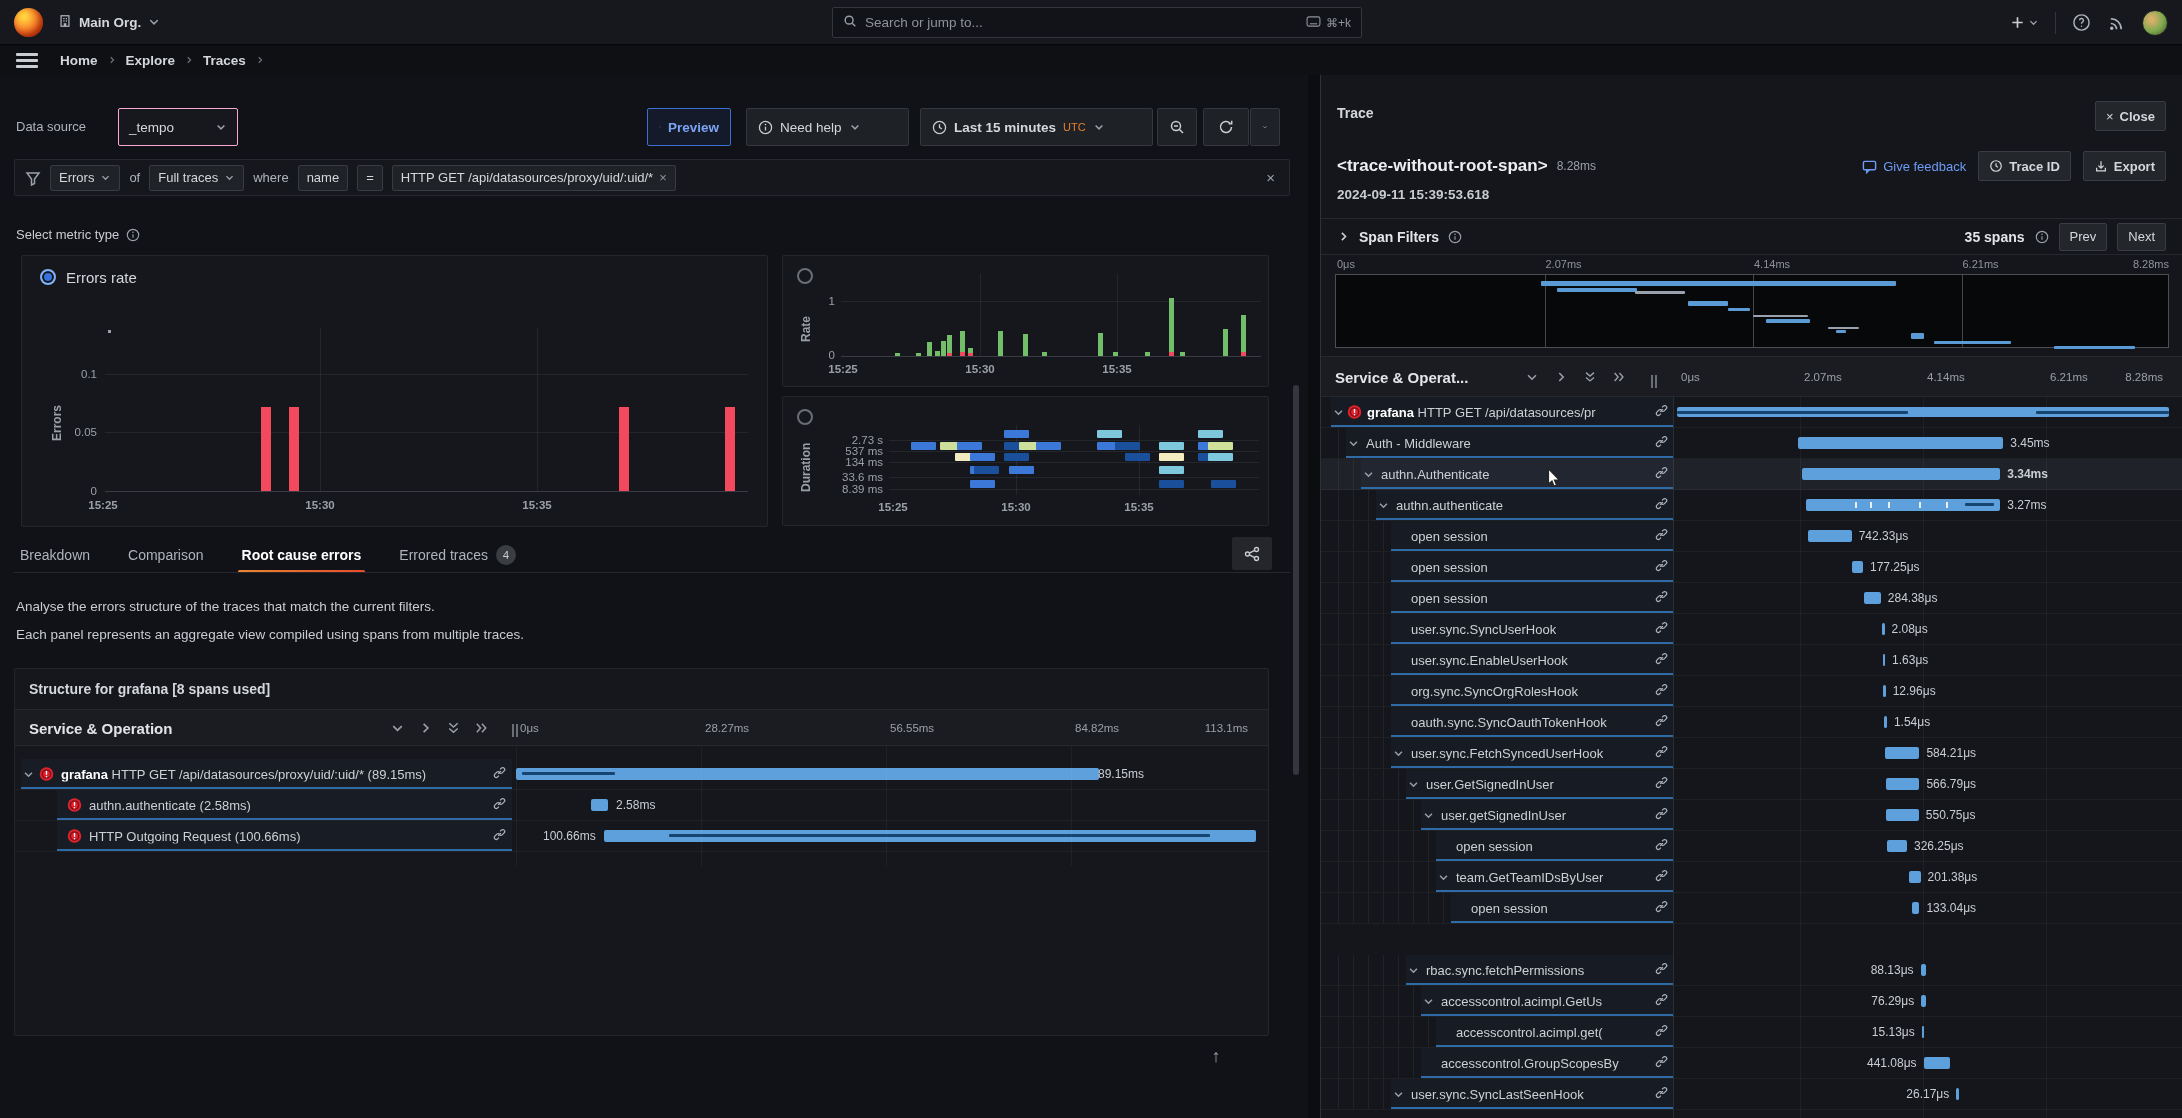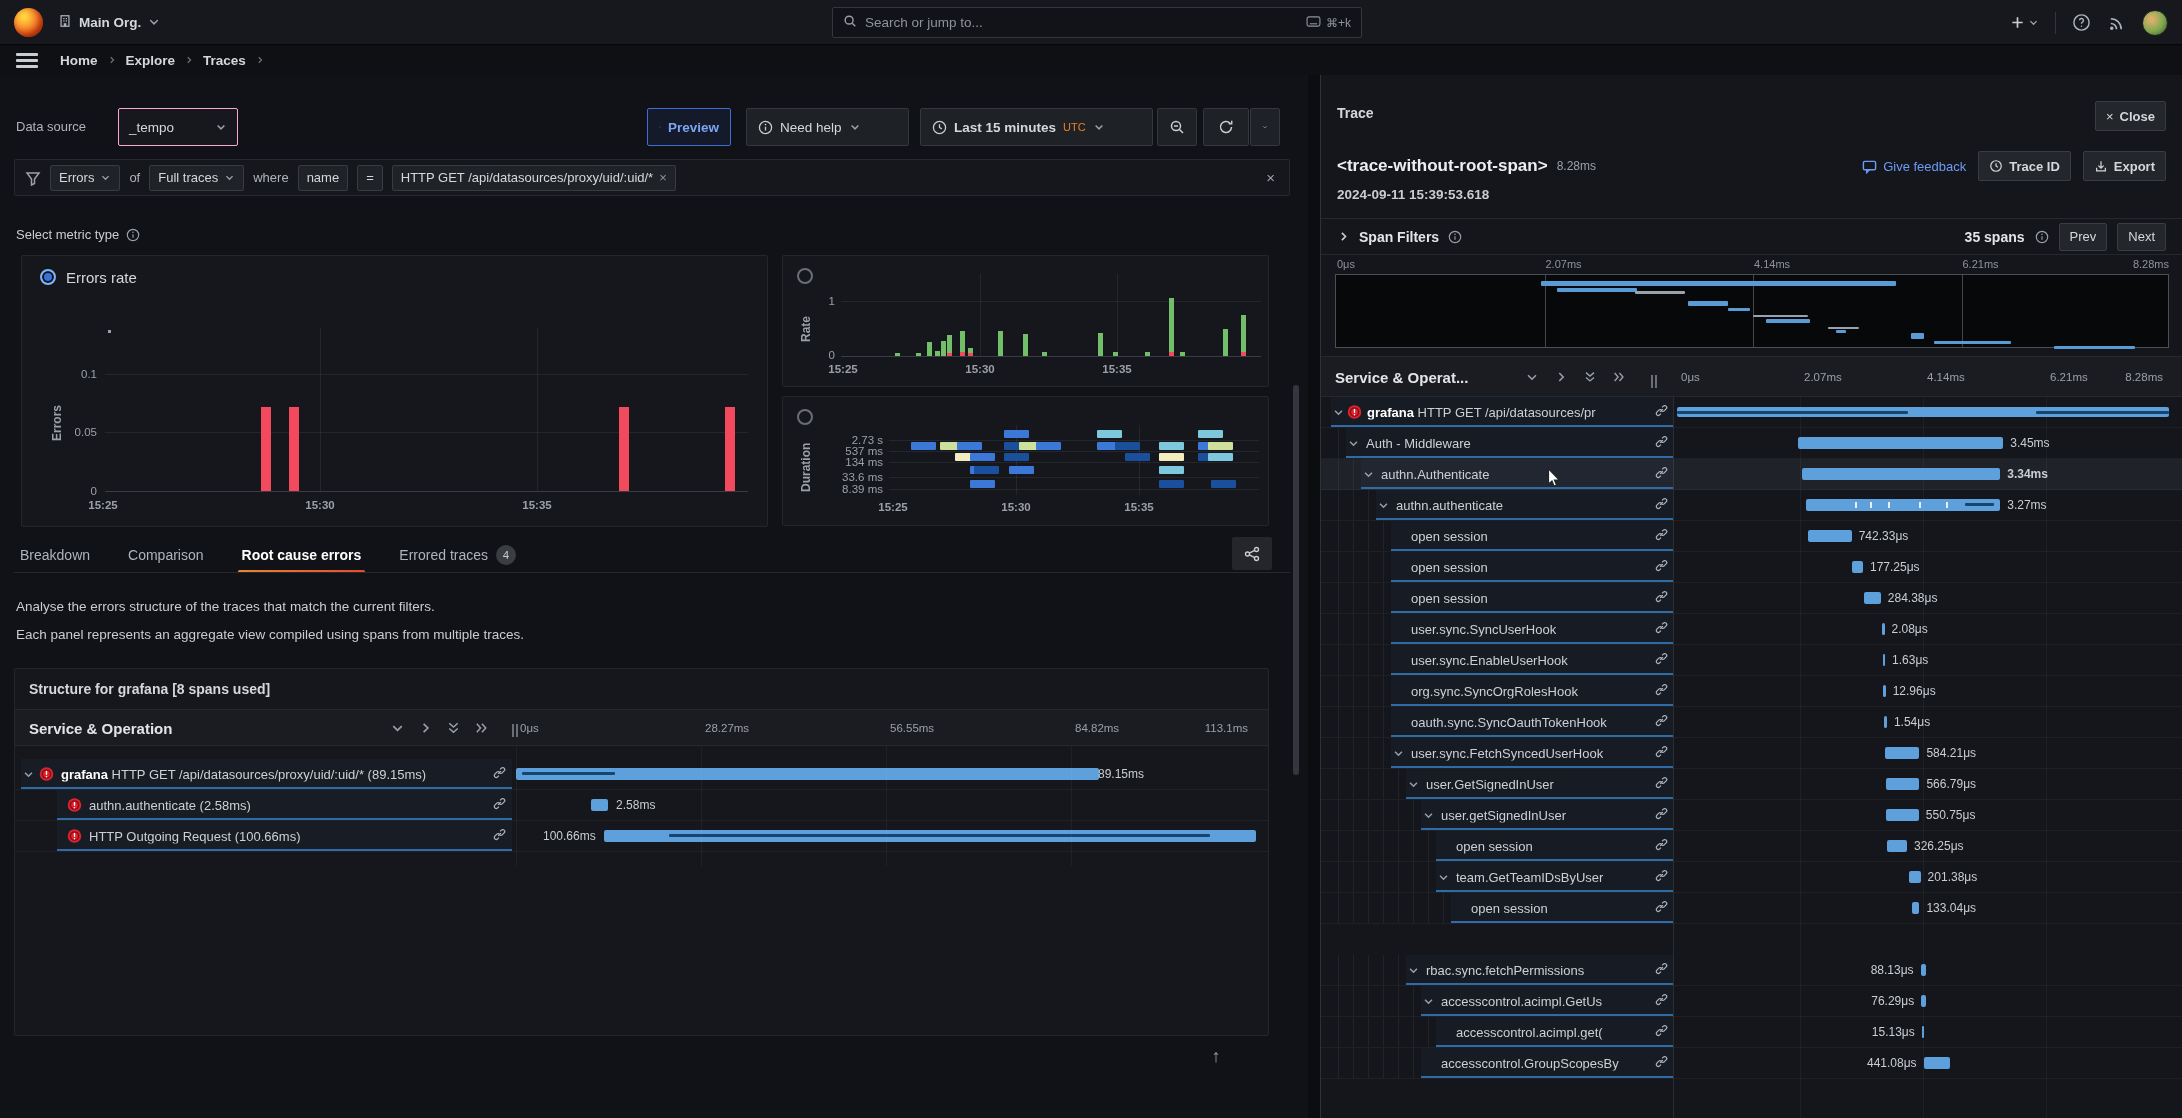--- a/index.html
+++ b/index.html
@@ -1075,20 +1075,38 @@
             <div class="cell" style="left: 100px; width: 252px;"></div>
             <div class="span-name" style="left: 120px; max-width: 210px;">accesscontrol.GroupScopesBy</div>
             <div class="linkic" style="left: 334px;"><svg width="13" height="13" viewBox="0 0 16 16" fill="none" stroke="currentColor" stroke-width="1.5">
                 <path d="M6.3 9.7l3.4-3.4"></path>
                 <path d="M7.3 11.8l-1.6 1.6a2.4 2.4 0 01-3.4-3.4l2.4-2.4a2.4 2.4 0 013.4 0"></path>
                 <path d="M8.7 4.2l1.6-1.6a2.4 2.4 0 013.4 3.4l-2.4 2.4a2.4 2.4 0 01-3.4 0"></path>
               </svg></div>
             <div class="tbar" style="left: 602.594px; width: 26.1449px;"></div>
             <div class="dur-label left" style="left: 595.594px;">441.08μs</div>
           </div>
+          <div class="trow" style="top: 682px; height: 31px;">
+            <div class="guide" style="left: 17px;"></div>
+            <div class="guide" style="left: 32px;"></div>
+            <div class="guide" style="left: 47px;"></div>
+            <div class="guide" style="left: 62px;"></div>
+            <div class="cell" style="left: 70px; width: 282px;"></div>
+            <div class="chev" style="left: 72px;"><svg class="ic" width="11" height="11" viewBox="0 0 16 16">
+                <path d="M3 5.5l5 5 5-5" fill="none" stroke="currentColor" stroke-width="2.2"></path>
+              </svg></div>
+            <div class="span-name" style="left: 90px; max-width: 240px;">user.sync.SyncLastSeenHook</div>
+            <div class="linkic" style="left: 334px;"><svg width="13" height="13" viewBox="0 0 16 16" fill="none" stroke="currentColor" stroke-width="1.5">
+                <path d="M6.3 9.7l3.4-3.4"></path>
+                <path d="M7.3 11.8l-1.6 1.6a2.4 2.4 0 01-3.4-3.4l2.4-2.4a2.4 2.4 0 013.4 0"></path>
+                <path d="M8.7 4.2l1.6-1.6a2.4 2.4 0 013.4 3.4l-2.4 2.4a2.4 2.4 0 01-3.4 0"></path>
+              </svg></div>
+            <div class="tbar" style="left: 635.275px; width: 2.5px;"></div>
+            <div class="dur-label left" style="left: 628.275px;">26.17μs</div>
+          </div>
         </div>
 
       <span class="cursor-glyph">
         <svg width="22" height="22" viewBox="0 0 24 24">
             <path d="M6 2v16.5l3.8-3.2 2.3 5.6 2.7-1.1-2.3-5.5h5.3L6 2z" fill="#fff" stroke="#222" stroke-width="1.3"></path>
           </svg>
       </span>
     </aside>
 
   </main>

